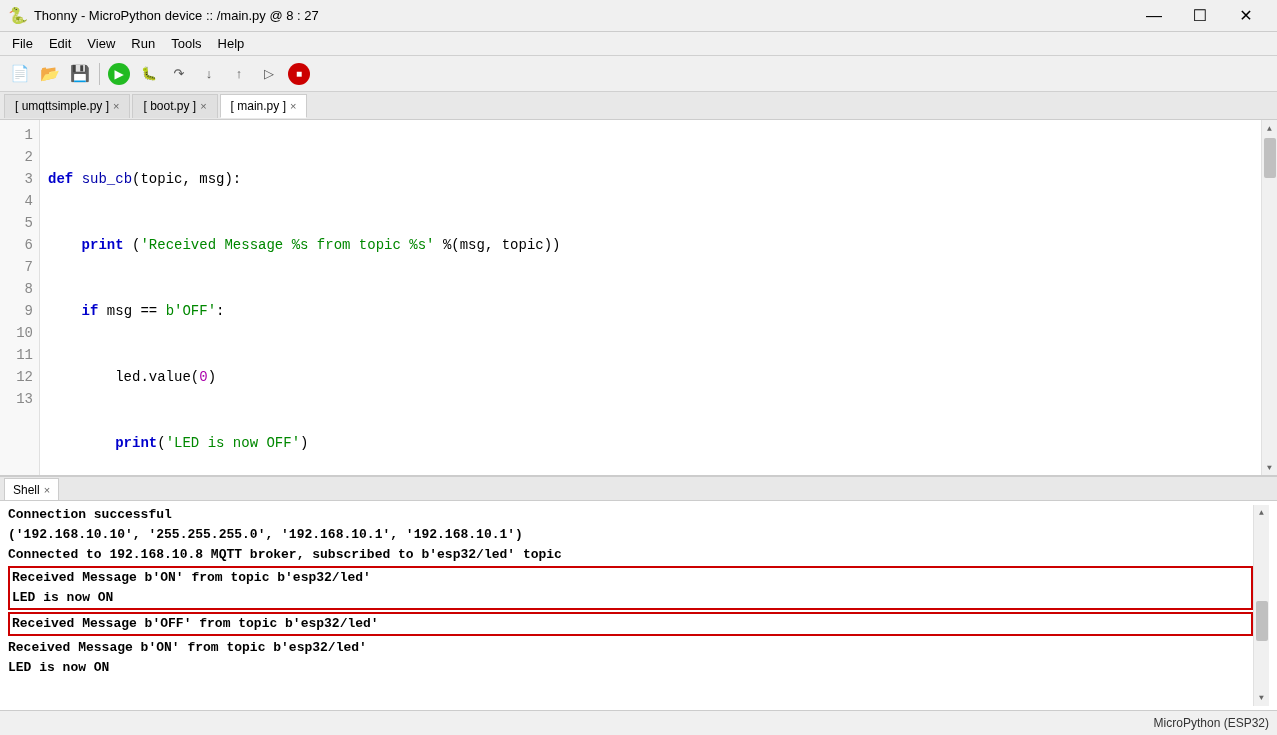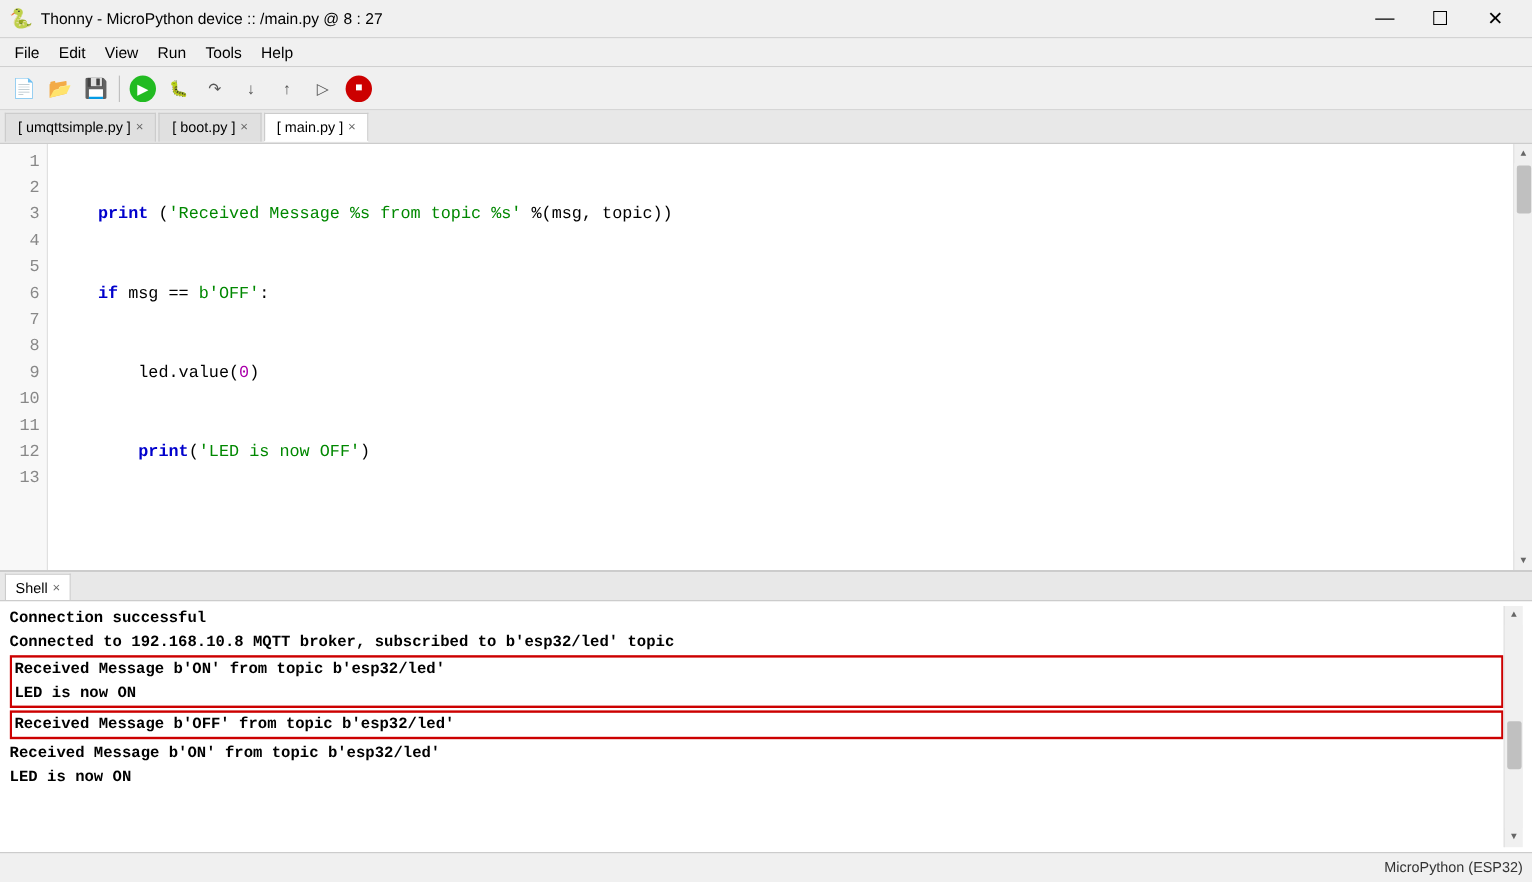--- a/index.html
+++ b/index.html
@@ -381,20 +381,21 @@
       <span class="line-num">6</span>
       <span class="line-num">7</span>
       <span class="line-num">8</span>
       <span class="line-num">9</span>
       <span class="line-num">10</span>
       <span class="line-num">11</span>
       <span class="line-num">12</span>
       <span class="line-num">13</span>
     </div>
     <div id="code-content">
+      <span class="code-line"><span class="kw">def</span> <span class="fn">sub_cb</span>(topic, msg):</span>
       <span class="code-line">    <span class="kw">print</span> (<span class="str">'Received Message %s from topic %s'</span> %(msg, topic))</span>
       <span class="code-line">    <span class="kw">if</span> msg == <span class="str">b'OFF'</span>:</span>
       <span class="code-line">        led.value(<span class="num">0</span>)</span>
       <span class="code-line">        <span class="kw">print</span>(<span class="str">'LED is now OFF'</span>)</span>
       
       
       
       
       
       
@@ -414,20 +415,21 @@
 <div id="shell-area">
   <div id="shell-tab-bar">
     <div class="shell-tab">
       <span>Shell</span>
       <span style="font-size:11px; color:#666;">×</span>
     </div>
   </div>
   <div id="shell-content">
     <div id="shell-text-area">
       <span class="shell-line">Connection successful</span>
+      <span class="shell-line">('192.168.10.10', '255.255.255.0', '192.168.10.1', '192.168.10.1')</span>
       <span class="shell-line">Connected to 192.168.10.8 MQTT broker, subscribed to b'esp32/led' topic</span>
 
       <span style="border: 2px solid #cc0000; display: block; margin: 1px 0; padding: 0 2px;">
         <span class="shell-line">Received Message b'ON' from topic b'esp32/led'</span>
         <span class="shell-line">LED is now ON</span>
       </span>
 
       <span style="border: 2px solid #cc0000; display: block; margin: 2px 0; padding: 0 2px;">
         <span class="shell-line">Received Message b'OFF' from topic b'esp32/led'</span>
       </span>

